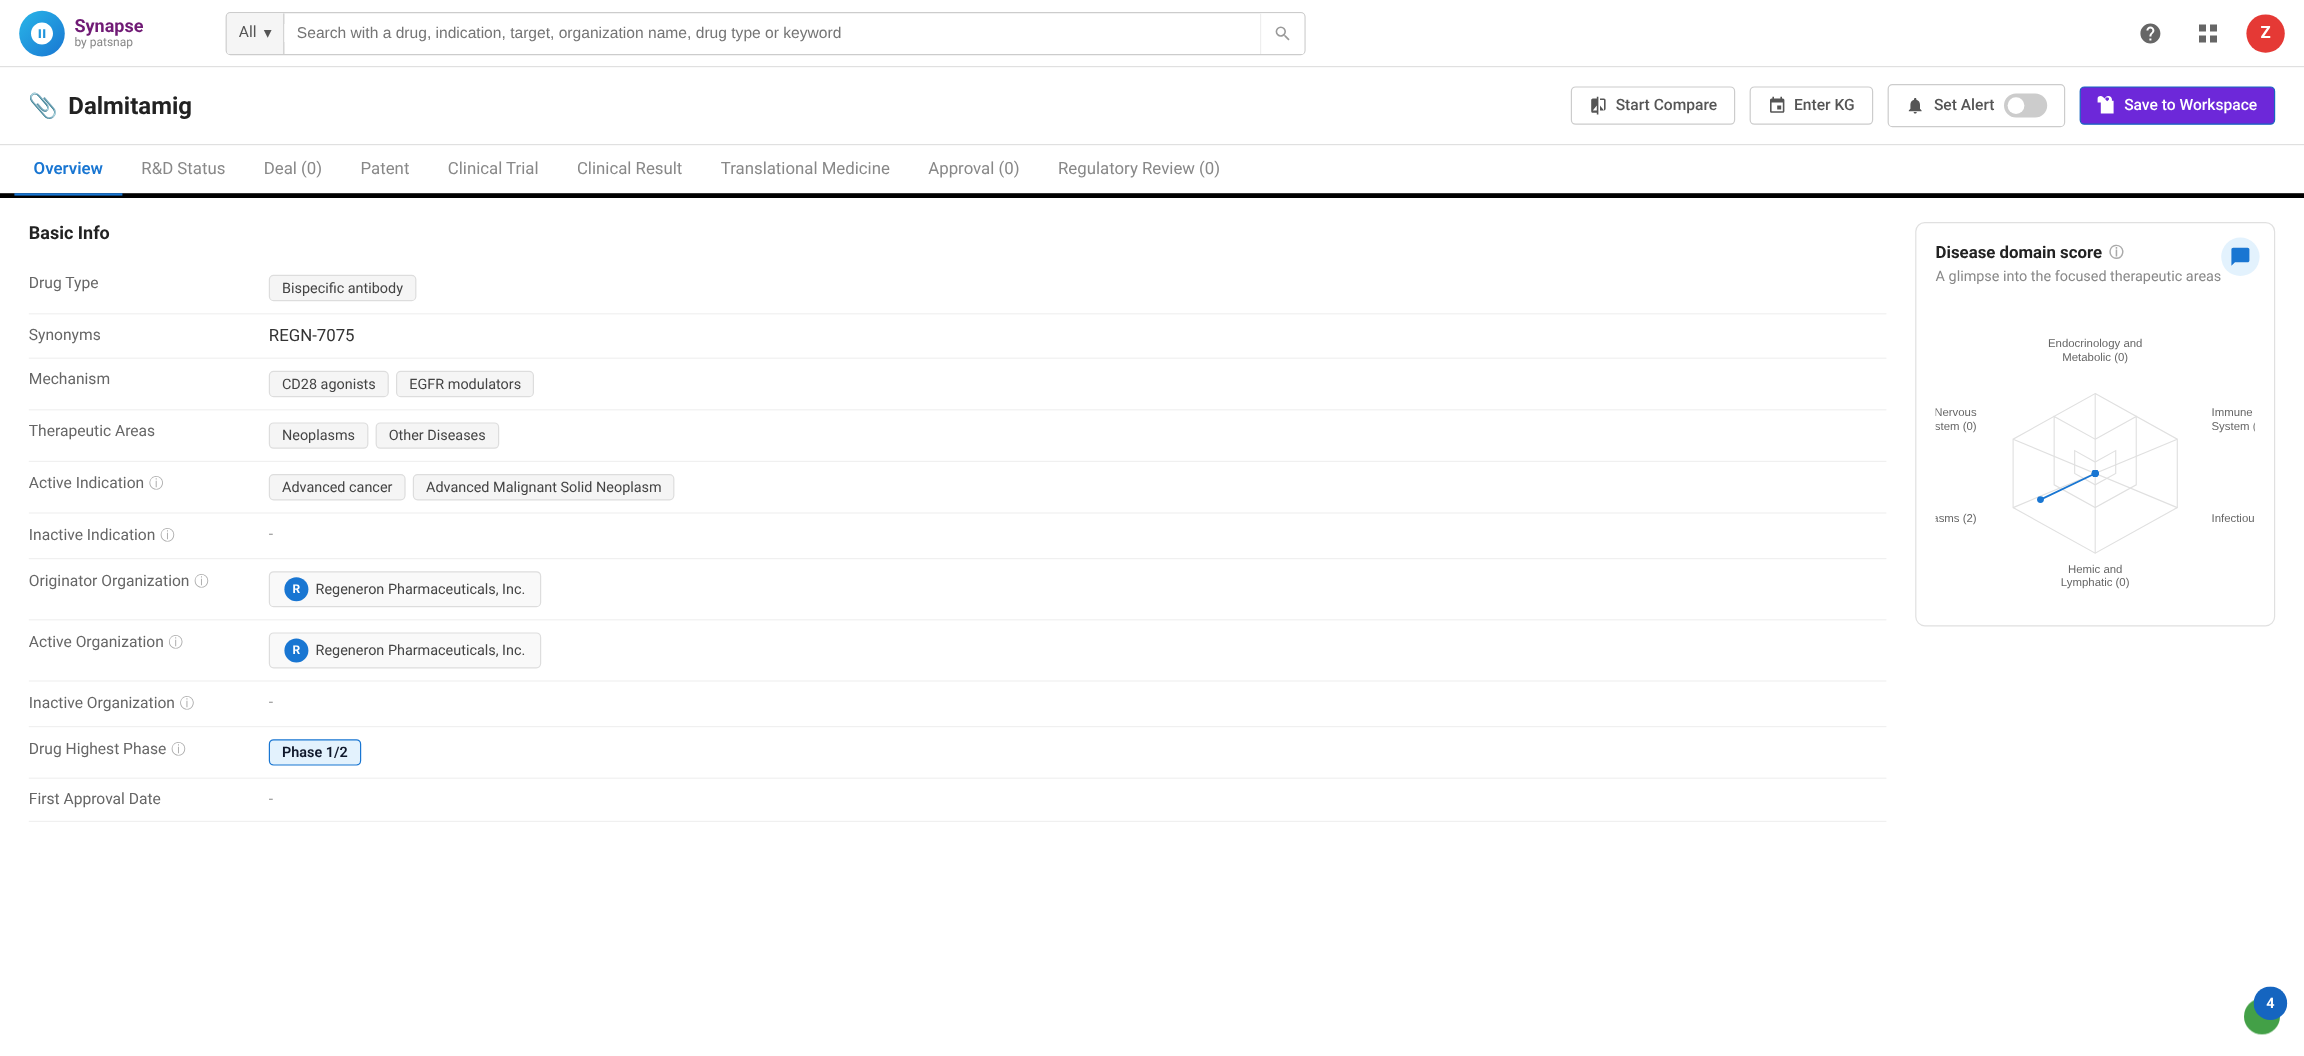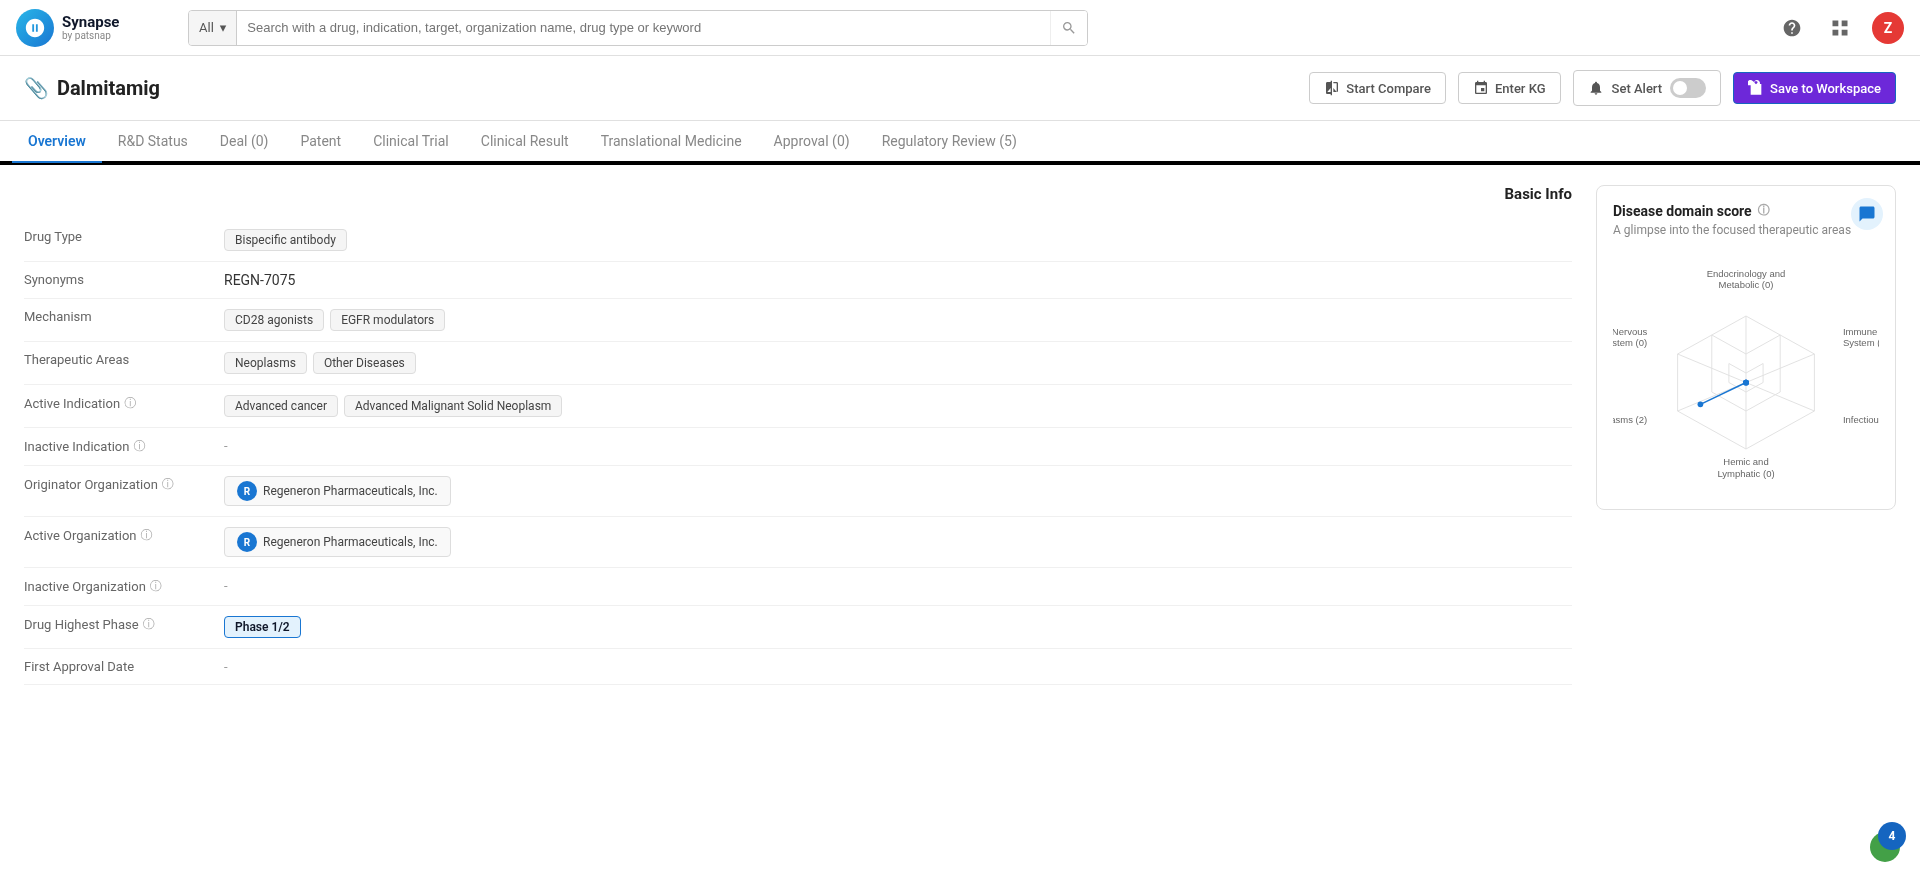--- a/index.html
+++ b/index.html
@@ -8,21 +8,21 @@
     
     .navbar {
       display: flex; align-items: center; height: 56px;
       padding: 0 16px; border-bottom: 1px solid #e0e0e0;
       background: #fff; gap: 12px;
     }
     .logo-area { display: flex; align-items: center; gap: 8px; min-width: 160px; }
     .logo-circle { width: 38px; height: 38px; border-radius: 50%; background: linear-gradient(135deg, #29b6e8, #1976d2); display: flex; align-items: center; justify-content: center; }
     .logo-circle svg { width: 22px; height: 22px; fill: white; }
     .logo-text { display: flex; flex-direction: column; line-height: 1.1; }
-    .logo-text .synapse { font-weight: 700; font-size: 15px; color: #0f172a; }
+    .logo-text .synapse { font-weight: 700; font-size: 15px; color: #701a75; }
     .logo-text .bypatsnap { font-size: 10px; color: #888; }
 
     .search-container { display: flex; align-items: center; flex: 1; max-width: 900px; border: 1px solid #ccc; border-radius: 4px; height: 36px; overflow: hidden; }
     .search-select { display: flex; align-items: center; padding: 0 10px; background: #f5f5f5; border-right: 1px solid #ccc; height: 100%; gap: 6px; cursor: pointer; white-space: nowrap; font-size: 13px; color: #555; }
     .search-input { flex: 1; border: none; outline: none; padding: 0 10px; font-size: 13px; color: #999; }
     .search-icon-btn { padding: 0 10px; height: 100%; display: flex; align-items: center; background: #fff; border-left: 1px solid #eee; cursor: pointer; }
 
     .nav-icons { display: flex; align-items: center; gap: 16px; margin-left: auto; }
     .nav-icon-btn { width: 32px; height: 32px; border-radius: 50%; display: flex; align-items: center; justify-content: center; cursor: pointer; color: #666; }
     .user-avatar { width: 32px; height: 32px; border-radius: 50%; background: #e53935; color: white; font-size: 14px; font-weight: 700; display: flex; align-items: center; justify-content: center; cursor: pointer; }
@@ -50,21 +50,21 @@
       padding: 12px 16px; cursor: pointer; font-size: 14px; color: #888;
       border-bottom: 2px solid transparent; margin-bottom: -2px; white-space: nowrap;
     }
     .tab-item.active { color: #1976d2; border-bottom-color: #1976d2; font-weight: 600; }
 
     
     .main-content { display: flex; padding: 20px 24px; gap: 24px; }
     .left-panel { flex: 1; }
     .right-panel { width: 300px; flex-shrink: 0; }
 
-    .section-title { font-size: 15px; font-weight: 700; color: #222; margin-bottom: 16px; text-align: right; }
+    .section-title { font-size: 15px; font-weight: 700; color: #222; margin-bottom: 16px; }
 
     .info-row { display: flex; align-items: flex-start; padding: 10px 0; border-bottom: 1px solid #f0f0f0; }
     .info-label { min-width: 200px; color: #666; font-size: 13px; display: flex; align-items: center; gap: 4px; }
     .info-value { flex: 1; display: flex; flex-wrap: wrap; gap: 6px; align-items: center; }
     .info-help { color: #aaa; font-size: 12px; cursor: help; }
 
     .tag {
       display: inline-flex; align-items: center; padding: 3px 10px;
       border-radius: 4px; font-size: 12px; border: 1px solid #ddd;
       background: #f5f5f5; color: #444;
@@ -72,21 +72,21 @@
     .tag.phase { border-color: #1976d2; color: #0f172a; background: #e3f2fd; font-weight: 600; }
 
     .org-tag { display: inline-flex; align-items: center; gap: 6px; padding: 4px 12px; border: 1px solid #ddd; border-radius: 4px; background: #f9f9f9; font-size: 12px; color: #444; }
     .org-avatar { width: 20px; height: 20px; border-radius: 50%; background: #1976d2; color: white; font-size: 10px; font-weight: 700; display: flex; align-items: center; justify-content: center; }
 
     .dash-val { color: #999; font-size: 13px; }
 
     
     .score-card { border: 1px solid #e0e0e0; border-radius: 8px; padding: 16px; background: #fff; position: relative; }
     .score-card-title { font-size: 14px; font-weight: 700; color: #222; display: flex; align-items: center; gap: 6px; margin-bottom: 4px; }
-    .score-card-subtitle { font-size: 12px; color: #888; margin-bottom: 16px; }
+    .score-card-subtitle { font-size: 12px; color: #888; margin-bottom: 28px; }
     .radar-container { display: flex; justify-content: center; align-items: center; width: 100%; height: 240px; position: relative; }
 
     
     .notif-badge {
       position: fixed; bottom: 30px; right: 14px;
       width: 28px; height: 28px; border-radius: 50%;
       background: #1565c0; color: white; font-size: 12px; font-weight: 700;
       display: flex; align-items: center; justify-content: center;
       cursor: pointer; z-index: 10;
     }
@@ -181,21 +181,21 @@
 
 <div class="tabs-bar">
   <div class="tab-item active">Overview</div>
   <div class="tab-item">R&amp;D Status</div>
   <div class="tab-item">Deal (0)</div>
   <div class="tab-item">Patent</div>
   <div class="tab-item">Clinical Trial</div>
   <div class="tab-item">Clinical Result</div>
   <div class="tab-item">Translational Medicine</div>
   <div class="tab-item">Approval (0)</div>
-  <div class="tab-item">Regulatory Review (5)</div>
+  <div class="tab-item">Regulatory Review (0)</div>
 </div>
 
 <div class="main-content">
 
   <div class="left-panel">
     <div class="section-title">Basic Info</div>
 
     <div class="info-row">
       <div class="info-label">Drug Type</div>
       <div class="info-value">

